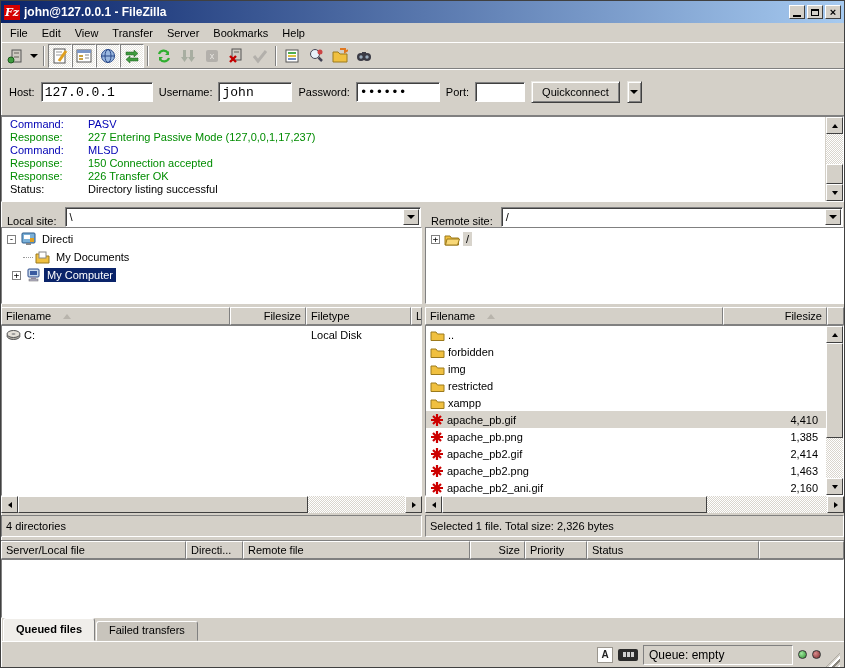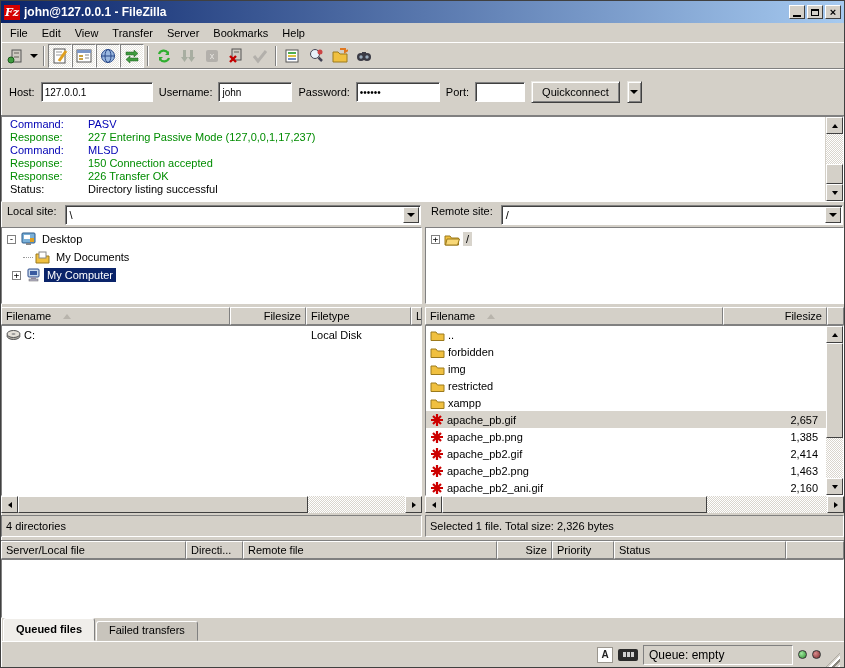--- a/index.html
+++ b/index.html
@@ -28,21 +28,21 @@
   .tbtn { width:24px; height:24px; display:flex; align-items:center; justify-content:center; border:1px solid transparent; flex:none; }
   .tbtn.pressed { border-color:#808080 #fff #fff #808080; background:#e7e5df; background-image:linear-gradient(45deg,#fff 25%,transparent 25%,transparent 75%,#fff 75%),linear-gradient(45deg,#fff 25%,transparent 25%,transparent 75%,#fff 75%); background-size:2px 2px; background-position:0 0,1px 1px; }
   .tbtn.disabled { opacity:.45; filter:grayscale(.8); }
   .tsep { width:2px; height:20px; border-left:1px solid #808080; border-right:1px solid #fff; margin:0 3px; flex:none; }
   .ddarrow { width:0; height:0; border-left:4px solid transparent; border-right:4px solid transparent; border-top:4px solid #000; }
   .tbtn-dd { width:13px; height:24px; display:flex; align-items:center; justify-content:center; flex:none; }
 
   
   .quickbar { height:47px; display:flex; align-items:center; padding:0 8px; gap:6px; flex:none; border-bottom:1px solid #808080; box-shadow:0 1px 0 #fff; }
   .quickbar label { white-space:nowrap; }
-  .qinput { height:20px; font-family:Liberation Sans, sans-serif; font-size:10px; padding:2px 3px; outline:none; }
+  .qinput { height:20px; font-family:Liberation Mono, monospace; font-size:13px; padding:2px 3px; outline:none; }
   .qc-btn { height:22px; padding:0 10px; background:#d4d0c8; font-family:inherit; font-size:11px; display:flex; align-items:center; }
   .qc-dd { width:15px; height:22px; background:#d4d0c8; display:flex; align-items:center; justify-content:center; margin-left:1px; }
 
   
   .logwrap { height:86px; display:flex; flex:none; background:#fff; border-top:1px solid #808080; }
   .log { flex:1; padding:1px 8px; overflow:hidden; border-right:1px solid #d4d0c8; }
   .logline { display:flex; line-height:13px; white-space:nowrap; }
   .logpre { width:78px; flex:none; }
   .logline.cmd { color:#0000b4; }
   .logline.rsp { color:#008c00; }
@@ -59,21 +59,21 @@
   .a-lf { width:0;height:0;border-top:3px solid transparent;border-bottom:3px solid transparent;border-right:4px solid #000; }
   .a-rt { width:0;height:0;border-top:3px solid transparent;border-bottom:3px solid transparent;border-left:4px solid #000; }
 
   .splitter { height:3px; flex:none; }
   .vsplit { width:3px; flex:none; }
 
   
   .treesrow { height:99px; display:flex; flex:none; }
   .pane { display:flex; flex-direction:column; width:421px; flex:none; }
   .pane.grow { flex:1; width:auto; }
-  .sitebar { height:22px; display:flex; align-items:flex-start; flex:none; gap:4px; padding-right:1px; }
+  .sitebar { height:22px; display:flex; align-items:flex-end; flex:none; gap:4px; padding-right:1px; }
   .sitelabel { padding:0 4px 0 6px; white-space:nowrap; }
   .combo { flex:1; height:20px; background:#fff; display:flex; align-items:center; }
   .combo .val { flex:1; padding:0 4px; }
   .combo-dd { width:16px; height:16px; margin:1px; background:#d4d0c8; border:1px solid; border-color:#fff #404040 #404040 #fff; display:flex; align-items:center; justify-content:center; flex:none; }
   .treebox { flex:1; background:#fff; overflow:hidden; padding:2px 0; }
   .titem { display:flex; align-items:center; height:18px; white-space:nowrap; }
   .expander { width:9px; height:9px; border:1px solid #808080; background:#fff; font-size:9px; line-height:7px; text-align:center; flex:none; margin-right:4px; font-family:"DejaVu Sans Mono",monospace; }
   .tlabel { padding:1px 3px; }
   .titem.selected .tlabel { background:#0a246a; color:#fff; }
   .ticon { width:16px; height:14px; flex:none; margin-right:3px; display:flex; align-items:center; justify-content:center; }
@@ -352,21 +352,21 @@
         <div class="titem" style="padding-left:5px">
           <span class="expander">-</span>
           <span class="ticon">
               <svg width="15" height="14">
                 <rect x="1" y="1" width="13" height="10" rx="1" fill="#7ab0d8" stroke="#2a5a8a"></rect>
                 <rect x="3" y="3" width="6" height="4" fill="#fff"></rect>
                 <rect x="9" y="6" width="4" height="4" fill="#e0a020"></rect>
                 <rect x="5" y="11" width="5" height="2" fill="#888"></rect>
               </svg>
             </span>
-          <span class="tlabel">Desktop</span>
+          <span class="tlabel">Directi</span>
         </div>
         <div class="titem" style="padding-left:21px">
           <span class="dots"></span>
           <span class="ticon">
               <svg width="15" height="13">
                 <path d="M1 3 h5 l1.5 2 h6.5 v7 h-13 z" fill="#f0c040" stroke="#9c7a1c"></path>
                 <rect x="4" y="1" width="7" height="6" fill="#fff" stroke="#888"></rect>
               </svg>
             </span>
           <span class="tlabel">My Documents</span>
@@ -551,21 +551,21 @@
                 <span>
                   <svg width="14" height="14">
                     <g stroke="#cc0000" stroke-width="2.2">
                       <path d="M7 1 V13 M1 7 H13 M3 3 L11 11 M11 3 L3 11"></path>
                     </g>
                   </svg>
                 </span>
                 <span>apache_pb.gif</span>
               </div>
               <div class="fcell r" style="flex:1;padding-right:8px">
-                <span>2,657</span>
+                <span>4,410</span>
               </div>
             </div>
           <div class="frow">
               <div class="fcell" style="width:298px">
                 <span>
                   <svg width="14" height="14">
                     <g stroke="#cc0000" stroke-width="2.2">
                       <path d="M7 1 V13 M1 7 H13 M3 3 L11 11 M11 3 L3 11"></path>
                     </g>
                   </svg>
@@ -650,21 +650,21 @@
   <div class="splitter"></div>
 
   <div class="queuewrap">
     <div class="colhdrs">
       <div class="colhdr" style="width:185px">
           <span>Server/Local file</span>
         </div>
       <div class="colhdr" style="width:57px">
           <span>Directi...</span>
         </div>
-      <div class="colhdr" style="width:254px">
+      <div class="colhdr" style="width:227px">
           <span>Remote file</span>
         </div>
       <div class="colhdr r" style="width:55px">
           <span>Size</span>
         </div>
       <div class="colhdr" style="width:62px">
           <span>Priority</span>
         </div>
       <div class="colhdr" style="width:172px">
           <span>Status</span>

